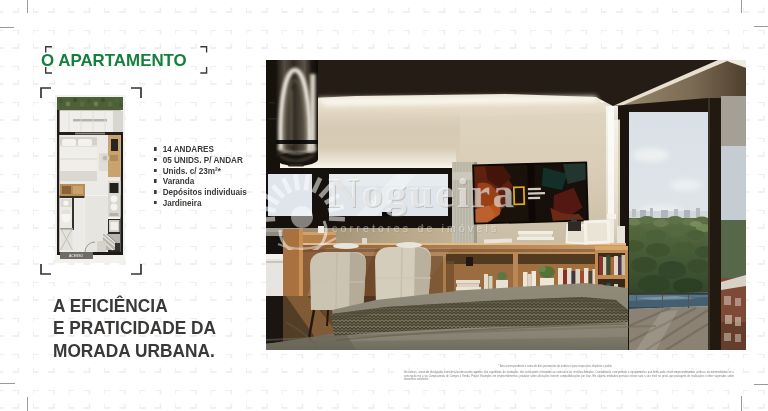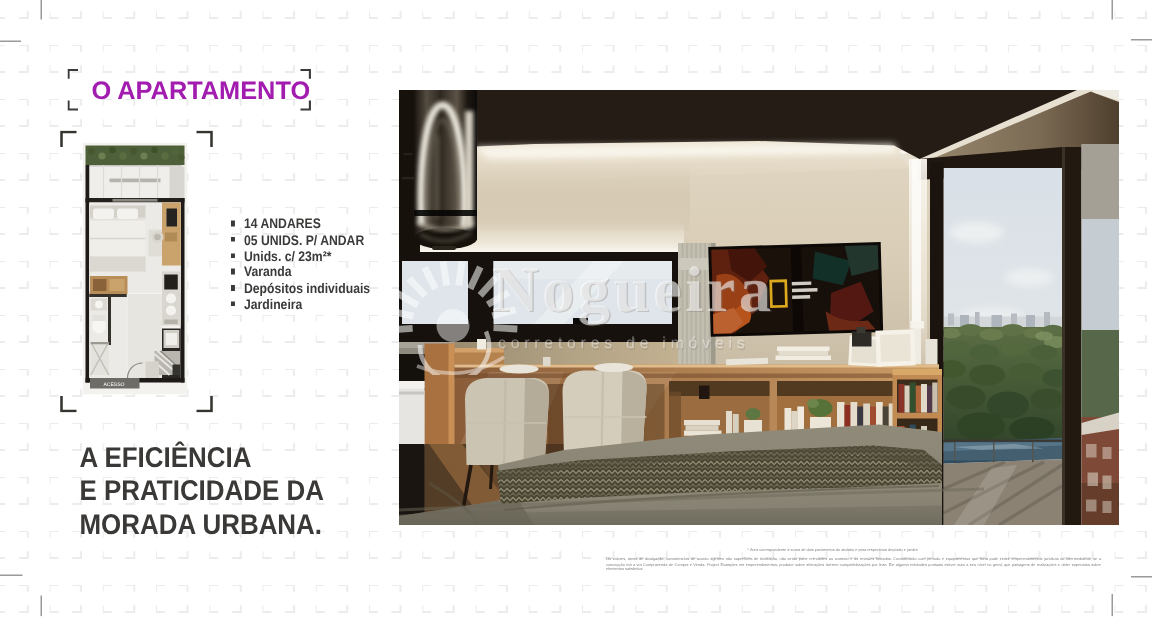--- a/index.html
+++ b/index.html
@@ -41,21 +41,21 @@
 
   <svg class="abs" style="left:45px;top:46px" width="163" height="29">
     <g fill="none" stroke="#3a3a3a" stroke-width="1.4">
       <path d="M0.7,6.5 V0.7 H7"></path>
       <path d="M155.3,0.7 H161.6 V6.5"></path>
       <path d="M0.7,21 V27 H7"></path>
       <path d="M155.3,27 H161.6 V21"></path>
     </g>
   </svg>
 
-  <div class="abs" style="left:61px;top:53px;font-weight:bold;font-size:16.9px;line-height:16.7px;color:#a21caf;white-space:nowrap;">O APARTAMENTO</div>
+  <div class="abs" style="left:41px;top:53px;font-weight:bold;font-size:16.9px;line-height:16.7px;color:#15803d;white-space:nowrap;">O APARTAMENTO</div>
 
   <svg class="abs" style="left:40px;top:87px" width="102" height="188">
     <g fill="none" stroke="#35342f" stroke-width="1.7">
       <path d="M1,11 V1 H11"></path>
       <path d="M91,1 H101 V11"></path>
       <path d="M1,177 V187 H11"></path>
       <path d="M91,187 H101 V177"></path>
     </g>
   </svg>
 

